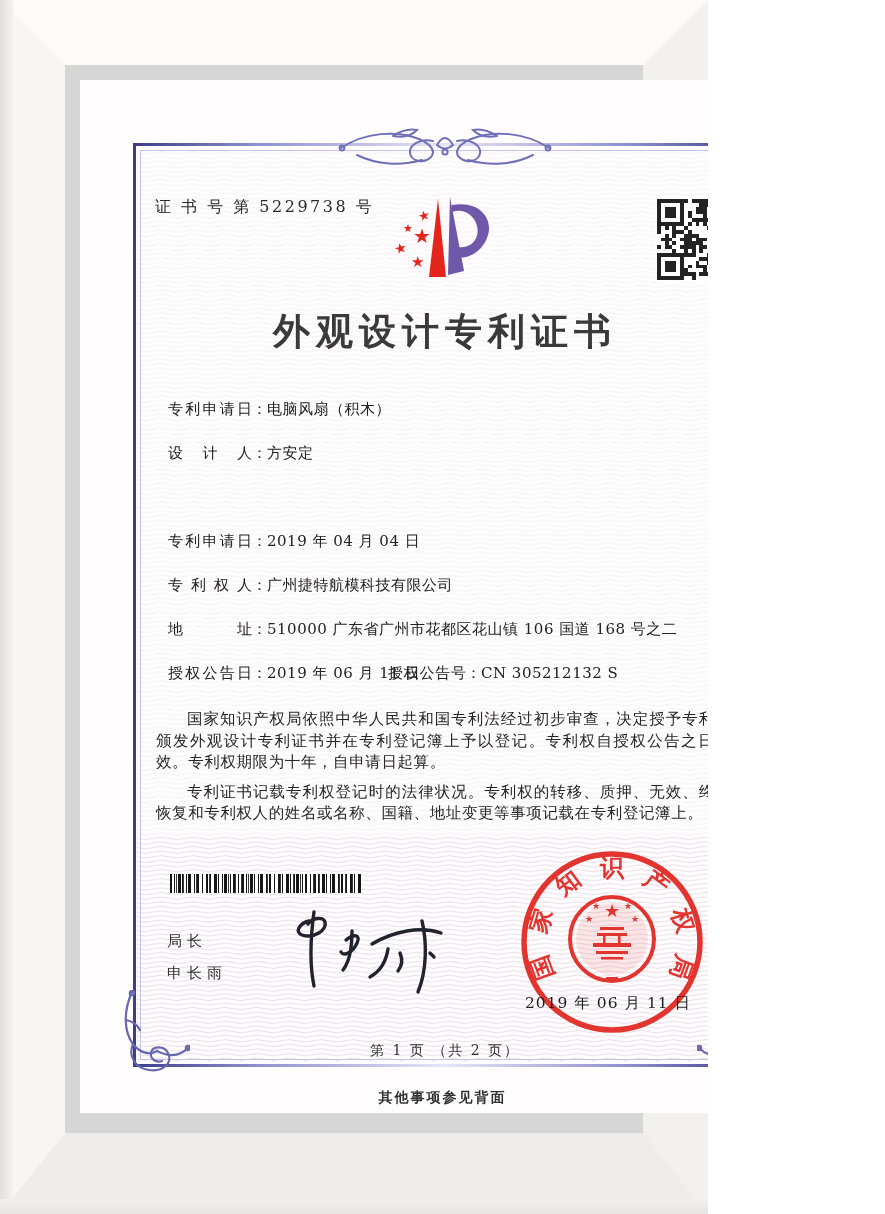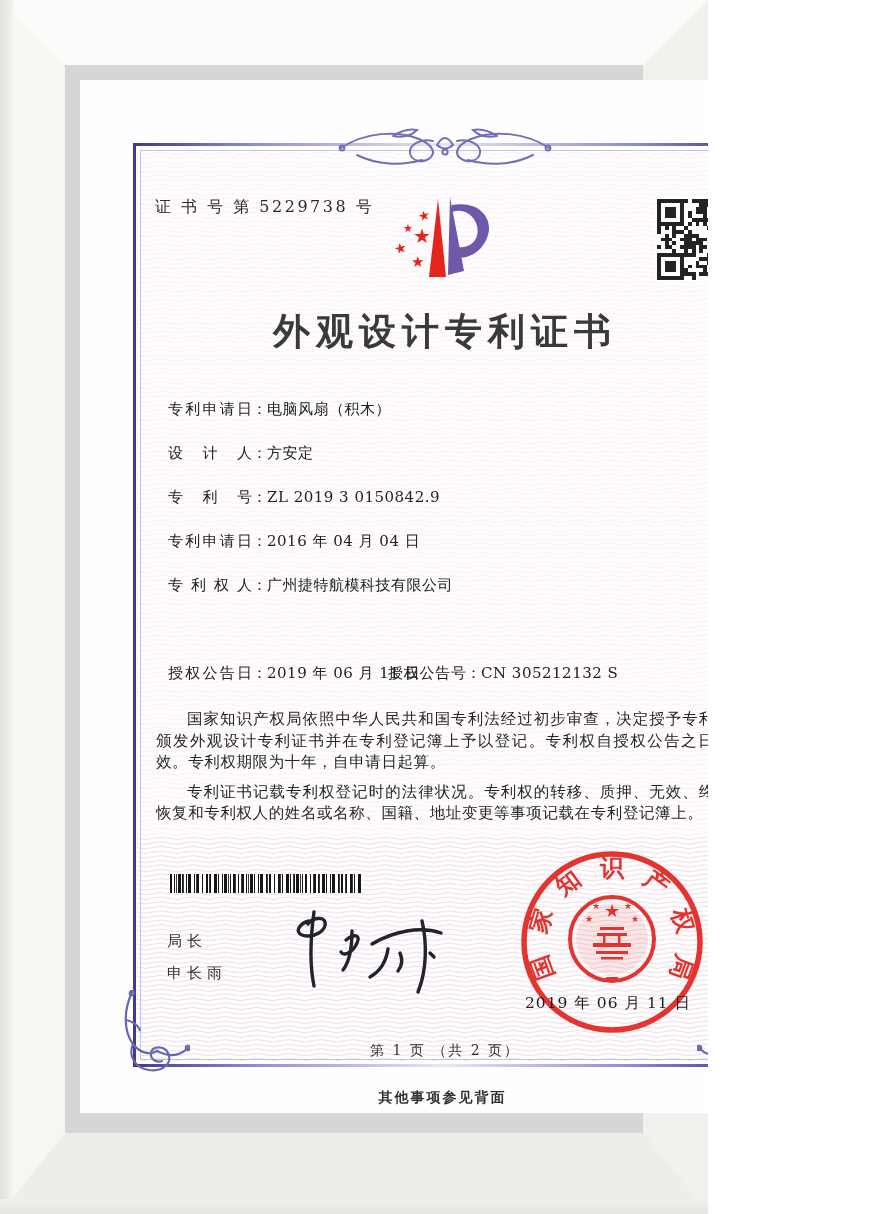--- a/index.html
+++ b/index.html
@@ -766,28 +766,28 @@
       </div>
 
     <div class="cert-title">外观设计专利证书</div>
 
     <div class="field" style="top:320px">
       <span class="lbl">专利申请日</span><span>：</span><span class="val">电脑风扇（积木）</span>
     </div>
     <div class="field" style="top:364px">
       <span class="lbl">设计人</span><span>：</span><span class="val">方安定</span>
     </div>
-    <div class="field" style="top:408px">
-      <span class="lbl">专利号</span><span>：</span><span class="val">ZL 2019 3 0150842.9</span>
-    </div>
     <div class="field" style="top:452px">
-      <span class="lbl">专利申请日</span><span>：</span><span class="val">2016 年 04 月 04 日</span>
+      <span class="lbl">专利申请日</span><span>：</span><span class="val">2019 年 04 月 04 日</span>
     </div>
     <div class="field" style="top:496px">
       <span class="lbl">专利权人</span><span>：</span><span class="val">广州捷特航模科技有限公司</span>
+    </div>
+    <div class="field" style="top:540px">
+      <span class="lbl">地址</span><span>：</span><span class="val">510000 广东省广州市花都区花山镇 106 国道 168 号之二</span>
     </div>
     <div class="field" style="top:584px">
       <span class="lbl">授权公告日</span><span>：</span><span class="val">2019 年 06 月 11 日</span>
       <span class="pair2">
         <span class="lbl2">授权公告号</span><span>：</span><span class="val">CN 305212132 S</span>
       </span>
     </div>
 
     <div class="body-text">
       <p>国家知识产权局依照中华人民共和国专利法经过初步审查，决定授予专利权，颁发外观设计专利证书并在专利登记簿上予以登记。专利权自授权公告之日起生效。专利权期限为十年，自申请日起算。</p>

